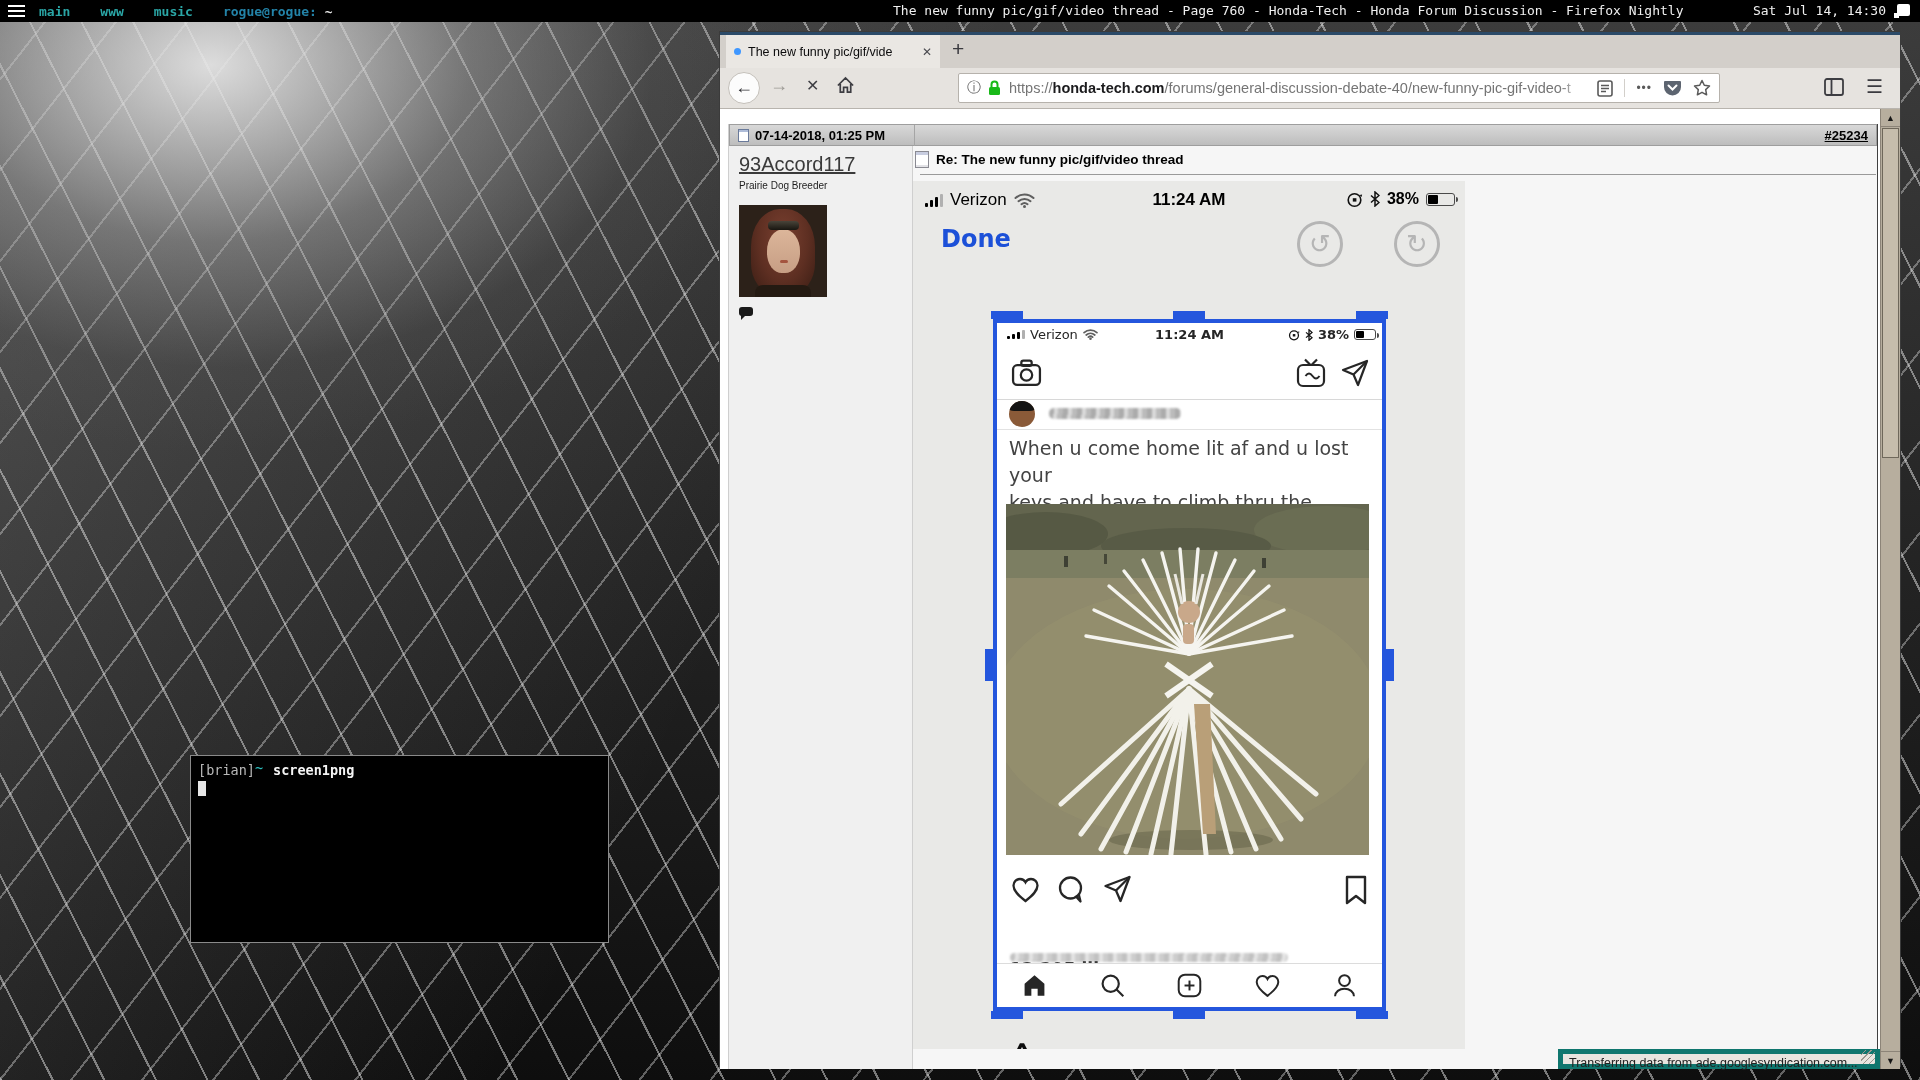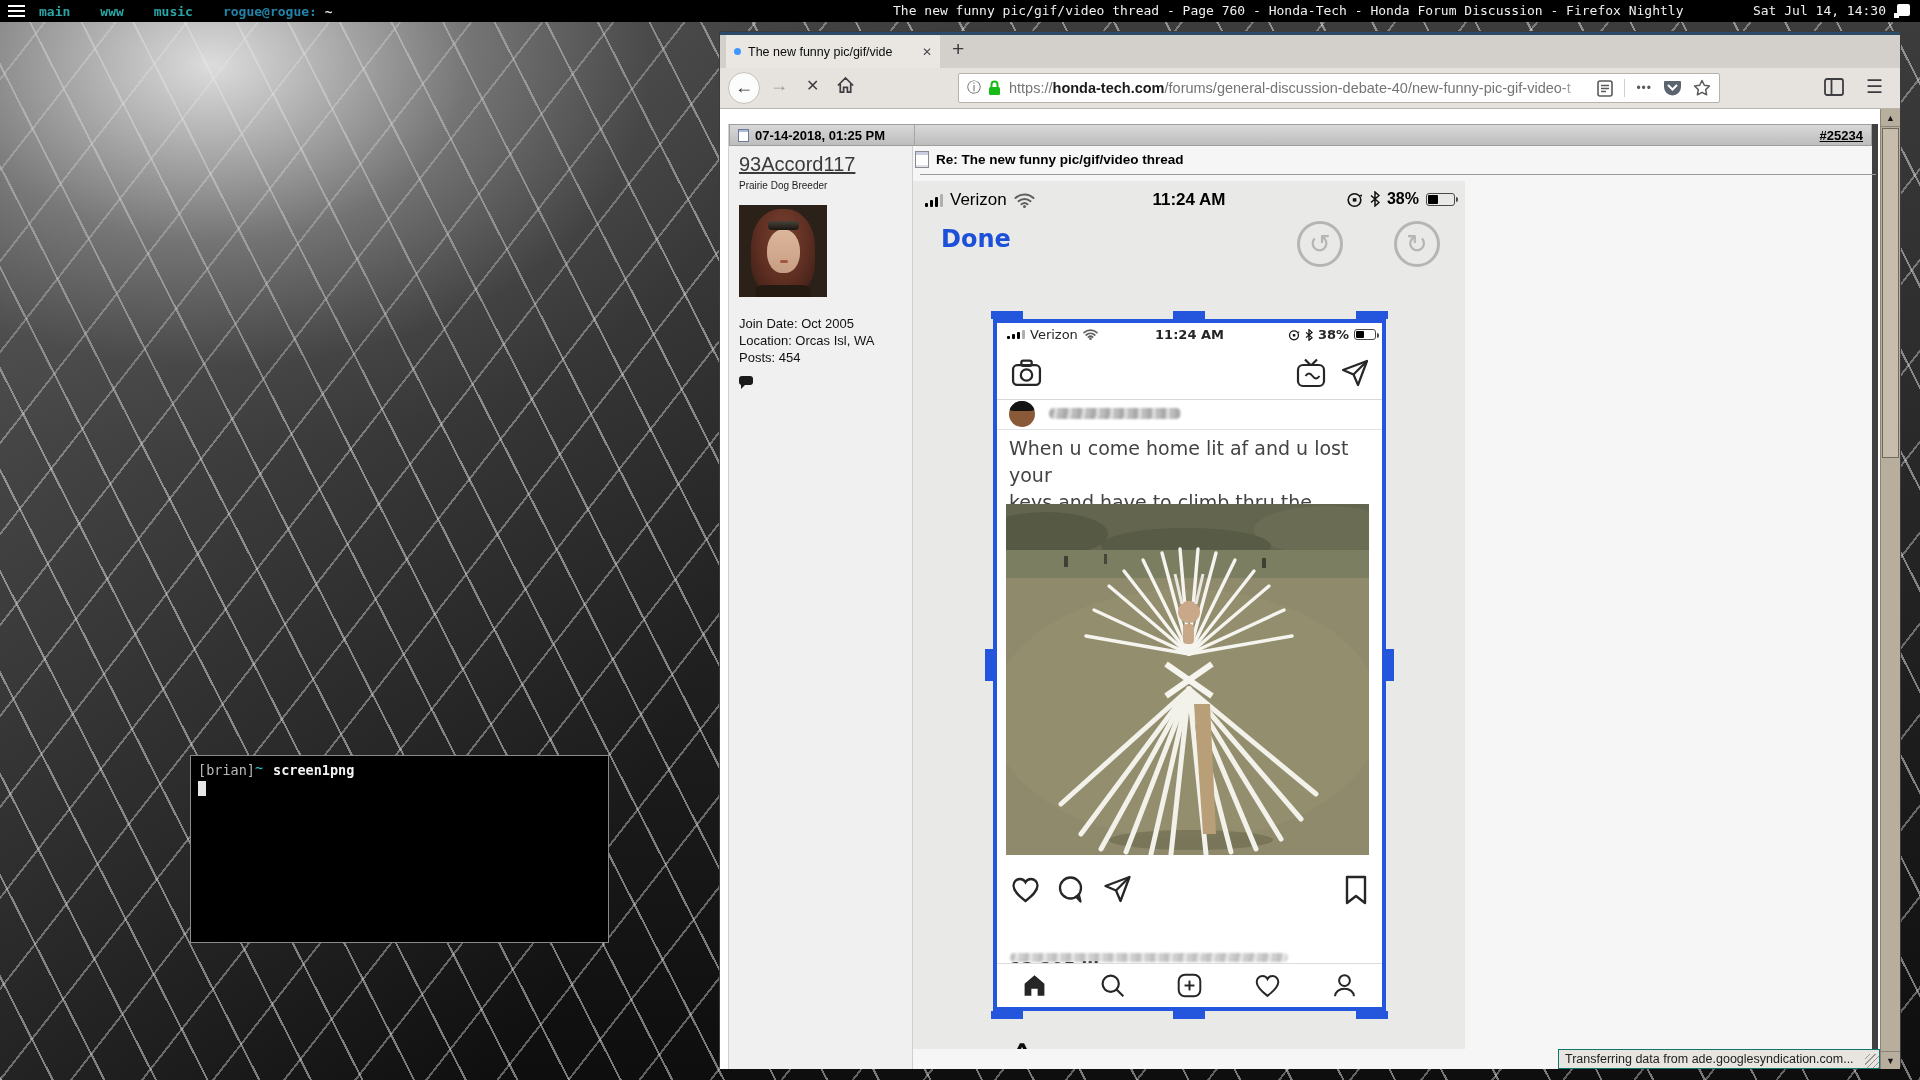--- a/index.html
+++ b/index.html
@@ -58,21 +58,21 @@
   .ub-url::after{ content:""; position:absolute; right:0; top:0; bottom:0; width:30px;
     background:linear-gradient(to right, rgba(255,255,255,0), #fff); }
   .ub-acts{ display:flex; align-items:center; gap:11px; margin-left:8px; }
   .ub-sep{ width:1px; height:18px; background:#d2cfca; }
   .ub-dots{ font-size:12px; color:#5a5a5a; letter-spacing:1px; }
   .nav-sidebar{ position:absolute; left:1104px; top:10px; }
   .nav-menu{ position:absolute; left:1146px; top:7px; font-size:19px; color:#3a3a3f; }
   
   .content{ position:absolute; left:0; top:74px; width:1160px; height:960px; background:#fff; overflow:hidden; }
   .post-table{ position:absolute; left:8px; top:15px; width:1150px; height:945px;
-    border-left:1px solid #cfcfcf; border-right:6px solid #404040;text-decoration:underline; }
+    border-left:1px solid #cfcfcf; border-right:1px solid #404040;text-decoration:underline; }
   .post-head{ position:absolute; left:0; top:0; width:100%; height:22px;
     background:linear-gradient(#d8d8d8,#bdbdbd); border:1px solid #9e9e9e; display:flex; align-items:center; padding:0 8px; }
   .ph-divider{ position:absolute; left:184px; top:0; width:1px; height:22px; background:#a5a5a5; }
   .ph-icon{ width:11px; height:13px; background:#fff; border:1px solid #6a7a9a; margin-right:6px; flex:none;
     box-shadow:inset 0 2px 0 #aebcd8; }
   .ph-date{ font-size:13px; font-weight:bold; color:#000; }
   .ph-num{ margin-left:auto; font-size:13px; font-weight:bold; color:#000; text-decoration:underline; }
   .post-body{ position:absolute; left:0; top:22px; right:0; bottom:0; display:flex; }
   .user-col{ width:184px; background:#f0f0f0; border-right:1px solid #cfcfcf; padding:7px 10px; }
   .username{ font-size:20px; color:#3a3a3a; text-decoration:underline; }
@@ -144,21 +144,21 @@
   .ig-nav{ position:absolute; left:0; top:640px; width:100%; height:44px; background:#fff; border-top:1px solid #dcdcdc;
     display:flex; align-items:center; justify-content:space-between; padding:0 24px; }
   .ed-ashape{ position:absolute; left:92px; top:862px; }
   
   .scrollbar{ position:absolute; left:1160px; top:74px; width:20px; height:960px; background:#b7ae9e; border-left:1px solid #8c8478; }
   .sb-btn{ position:absolute; left:0; width:100%; height:18px; text-align:center; font-size:9px; color:#151515;
     line-height:18px; border-bottom:1px solid #8c8478; }
   .sb-btn.down{ bottom:0; border-top:1px solid #8c8478; border-bottom:none; }
   .sb-thumb{ position:absolute; left:1px; top:19px; width:17px; height:330px; background:#c6bdac; border:1px solid #6f685b; }
   .status-tooltip{ position:absolute; left:838px; top:1014px; width:322px; height:20px; background:#e8e5e0;
-    border:1px solid #0f766e; font-size:12.5px; color:#222; padding:2px 6px; white-space:nowrap; z-index:60; }
+    border:5px solid #0f766e; font-size:12.5px; color:#222; padding:2px 6px; white-space:nowrap; z-index:60; }
   .st-grip{ position:absolute; right:0; bottom:0; width:14px; height:14px;
     background:repeating-linear-gradient(135deg, transparent 0 3px, #9a968f 3px 4px); }
   svg{ display:block; }
 </style>
 </head>
 <body>
 
 <div class="screen">
 
   <div class="topbar">
@@ -256,25 +256,20 @@
         <div class="post-body">
           <div class="user-col">
             <div class="username">93Accord117</div>
             <div class="usertitle">Prairie Dog Breeder</div>
             <div class="avatar">
               <span class="av-hair"></span>
               <span class="av-face"></span>
               <span class="av-glasses"></span>
               <span class="av-lips"></span>
               <span class="av-body"></span>
-            </div>
-            <div class="stats">
-              <div>Join Date: Oct 2005</div>
-              <div>Location: Orcas Isl, WA</div>
-              <div>Posts: 454</div>
             </div>
             <div class="bubble"></div>
           </div>
           <div class="post-col">
             <div class="ptitle-row">
               <span class="pt-icon"></span>
               <span class="ptitle">Re: The new funny pic/gif/video thread</span>
             </div>
             <div class="phr"></div>
 

